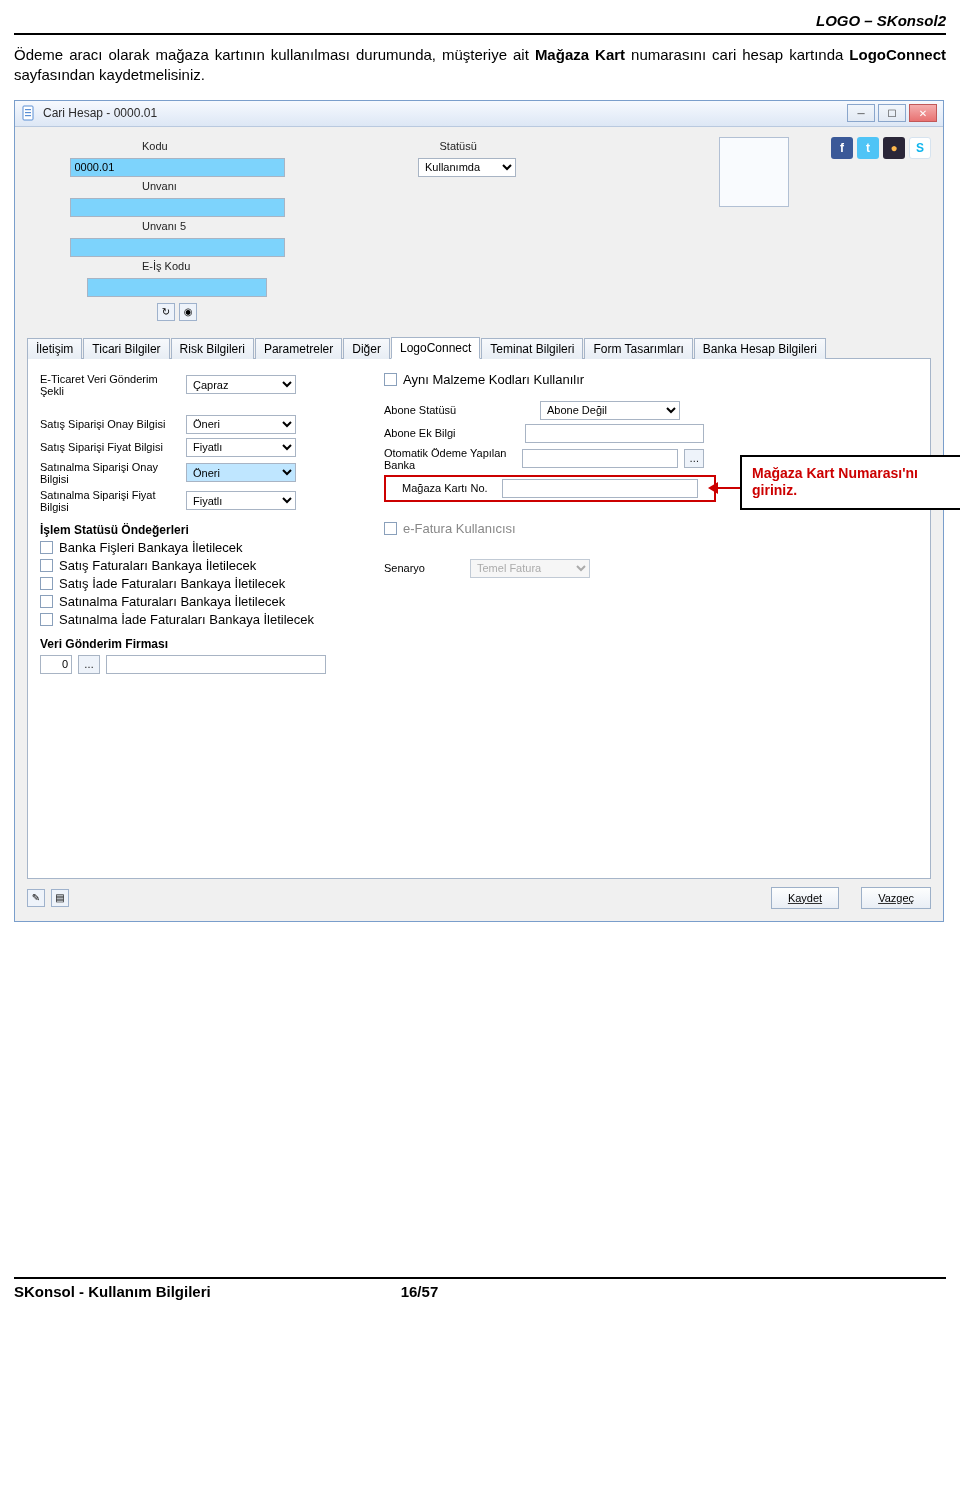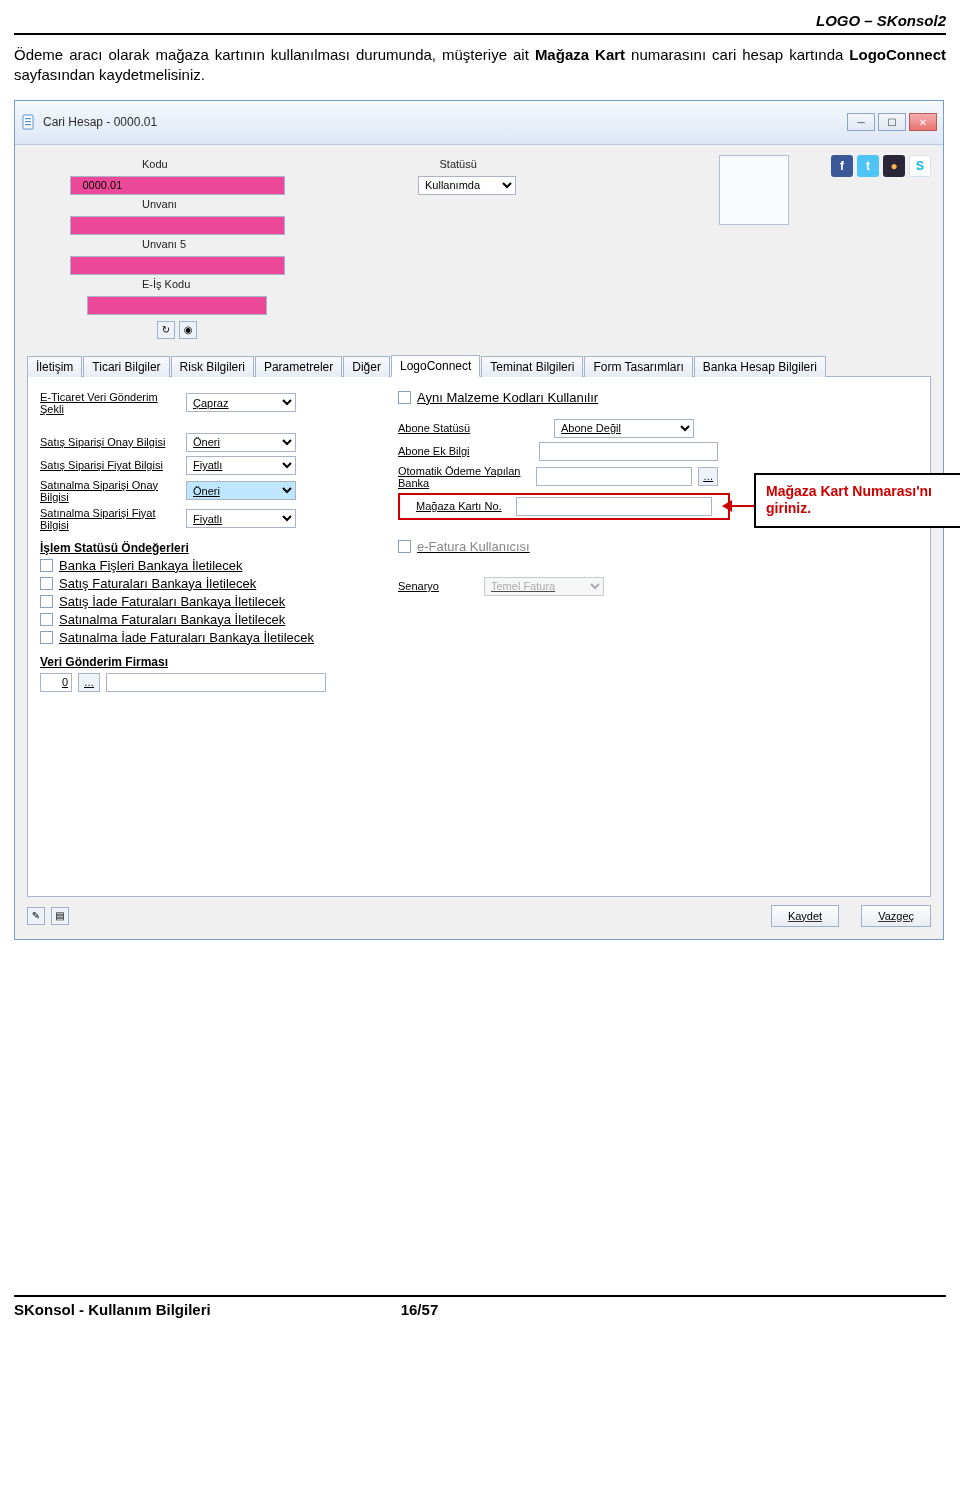--- a/index.html
+++ b/index.html
@@ -24,42 +24,42 @@
     .intro b { font-weight: bold; }
     
     .window {
       border: 1px solid #7a9ecb;
       background: #eef2f7;
       width: 930px;
       position: relative;
     }
     .titlebar {
       display: flex; align-items: center; justify-content: space-between;
-      height: 44px;
+      height: 26px;
       background: linear-gradient(#f6f9fe,#dde7f5);
       border-bottom: 1px solid #b9c9df;
       padding: 0 6px;
     }
     .title-left { display: flex; align-items: center; gap: 6px; }
     .doc-icon { width: 16px; height: 16px; }
     .title-text { font-size: 12px; color: #2b2b2b; }
     .win-btns { display: flex; gap: 3px; }
     .winbtn { width: 28px; height: 18px; border: 1px solid #8aa6cc; background: linear-gradient(#f2f6fb,#e2e9f3); display:flex;align-items:center;justify-content:center; font-size:10px; color:#333; }
     .winbtn.close { background: linear-gradient(#f4aeae,#e87272); color:#fff; border-color:#c15858; }
     .client { background: #f0f0f0; padding: 10px 12px 12px; }
     
     .topgrid { display:flex; gap: 40px; }
     .topcol1 { width: 300px; }
     .topcol2 { width: 200px; }
     .topcol3 { flex:1; display:flex; justify-content:flex-end; align-items:flex-start; gap:38px; }
     .frow { display:flex; align-items:center; margin: 3px 0; gap:6px;flex-direction:column; }
     .flabel { width: 70px; font-size: 11px; color:#222; }
     .flabel2 { width: 55px; font-size: 11px; color:#222; }
     .input {
-      border: 1px solid #a8b4c4; background: #ec4899; height: 19px; padding: 1px 12px; font-size: 11px;
+      border: 1px solid #a8b4c4; background: #7dd3fc; height: 19px; padding: 1px 4px; font-size: 11px;
     }
     .w200 { width: 215px; }
     .w80 { width: 98px; }
     .select { background: #fff; border:1px solid #a8b4c4; height:19px; font-size:11px; padding:0 2px; }
     .iconrow { display:flex; gap:4px; }
     .iconbox { width:18px; height:18px; border:1px solid #9fb2cc; background:#eef3fa; display:flex;align-items:center;justify-content:center; font-size:10px; }
     .social { display:flex; gap:4px; }
     .soc { width:22px; height:22px; border-radius:3px; display:flex;align-items:center;justify-content:center; color:#fff; font-weight:bold; font-size:12px; }
     .soc.fb { background:#3b5998; }
     .soc.tw { background:#4fc4f6; }
@@ -72,21 +72,21 @@
       border:1px solid #a6b5c9; border-bottom:none; background: linear-gradient(#f7f9fc,#e7edf4);
       padding: 3px 8px; font-size:12px; margin-right:1px; position:relative; top:1px;
     }
     .tab.active {
       background:#fff; font-weight:normal; color:#000; border-bottom:1px solid #fff; z-index:2;
     }
     .tabbody {
       background:#fff; border:1px solid #a6b5c9; border-top:none; padding: 10px 12px; min-height: 520px;
       position:relative;
     }
-    .cols { display:flex; gap: 48px; text-decoration: underline; }
+    .cols { display:flex; gap: 34px; }
     .col-l { width: 310px; }
     .col-r { width: 320px; position:relative; }
     .row { display:flex; align-items:center; margin: 4px 0; gap:6px; }
     .label { width: 140px; font-size:11px; }
     .label-w { width: 150px; }
     .sel { height:19px; border:1px solid #a8b4c4; background:#fff; font-size:11px; width:110px; padding:0 2px; }
     .sel.hi { background:#bfe6ff; }
     .chk { display:flex; align-items:center; gap:6px; margin:3px 0; font-size:13px; }
     .ck { width:13px; height:13px; border:1px solid #8aa0bb; background:#fff; }
     .sectionhead { font-weight:bold; font-size:12px; margin-top:10px; }

